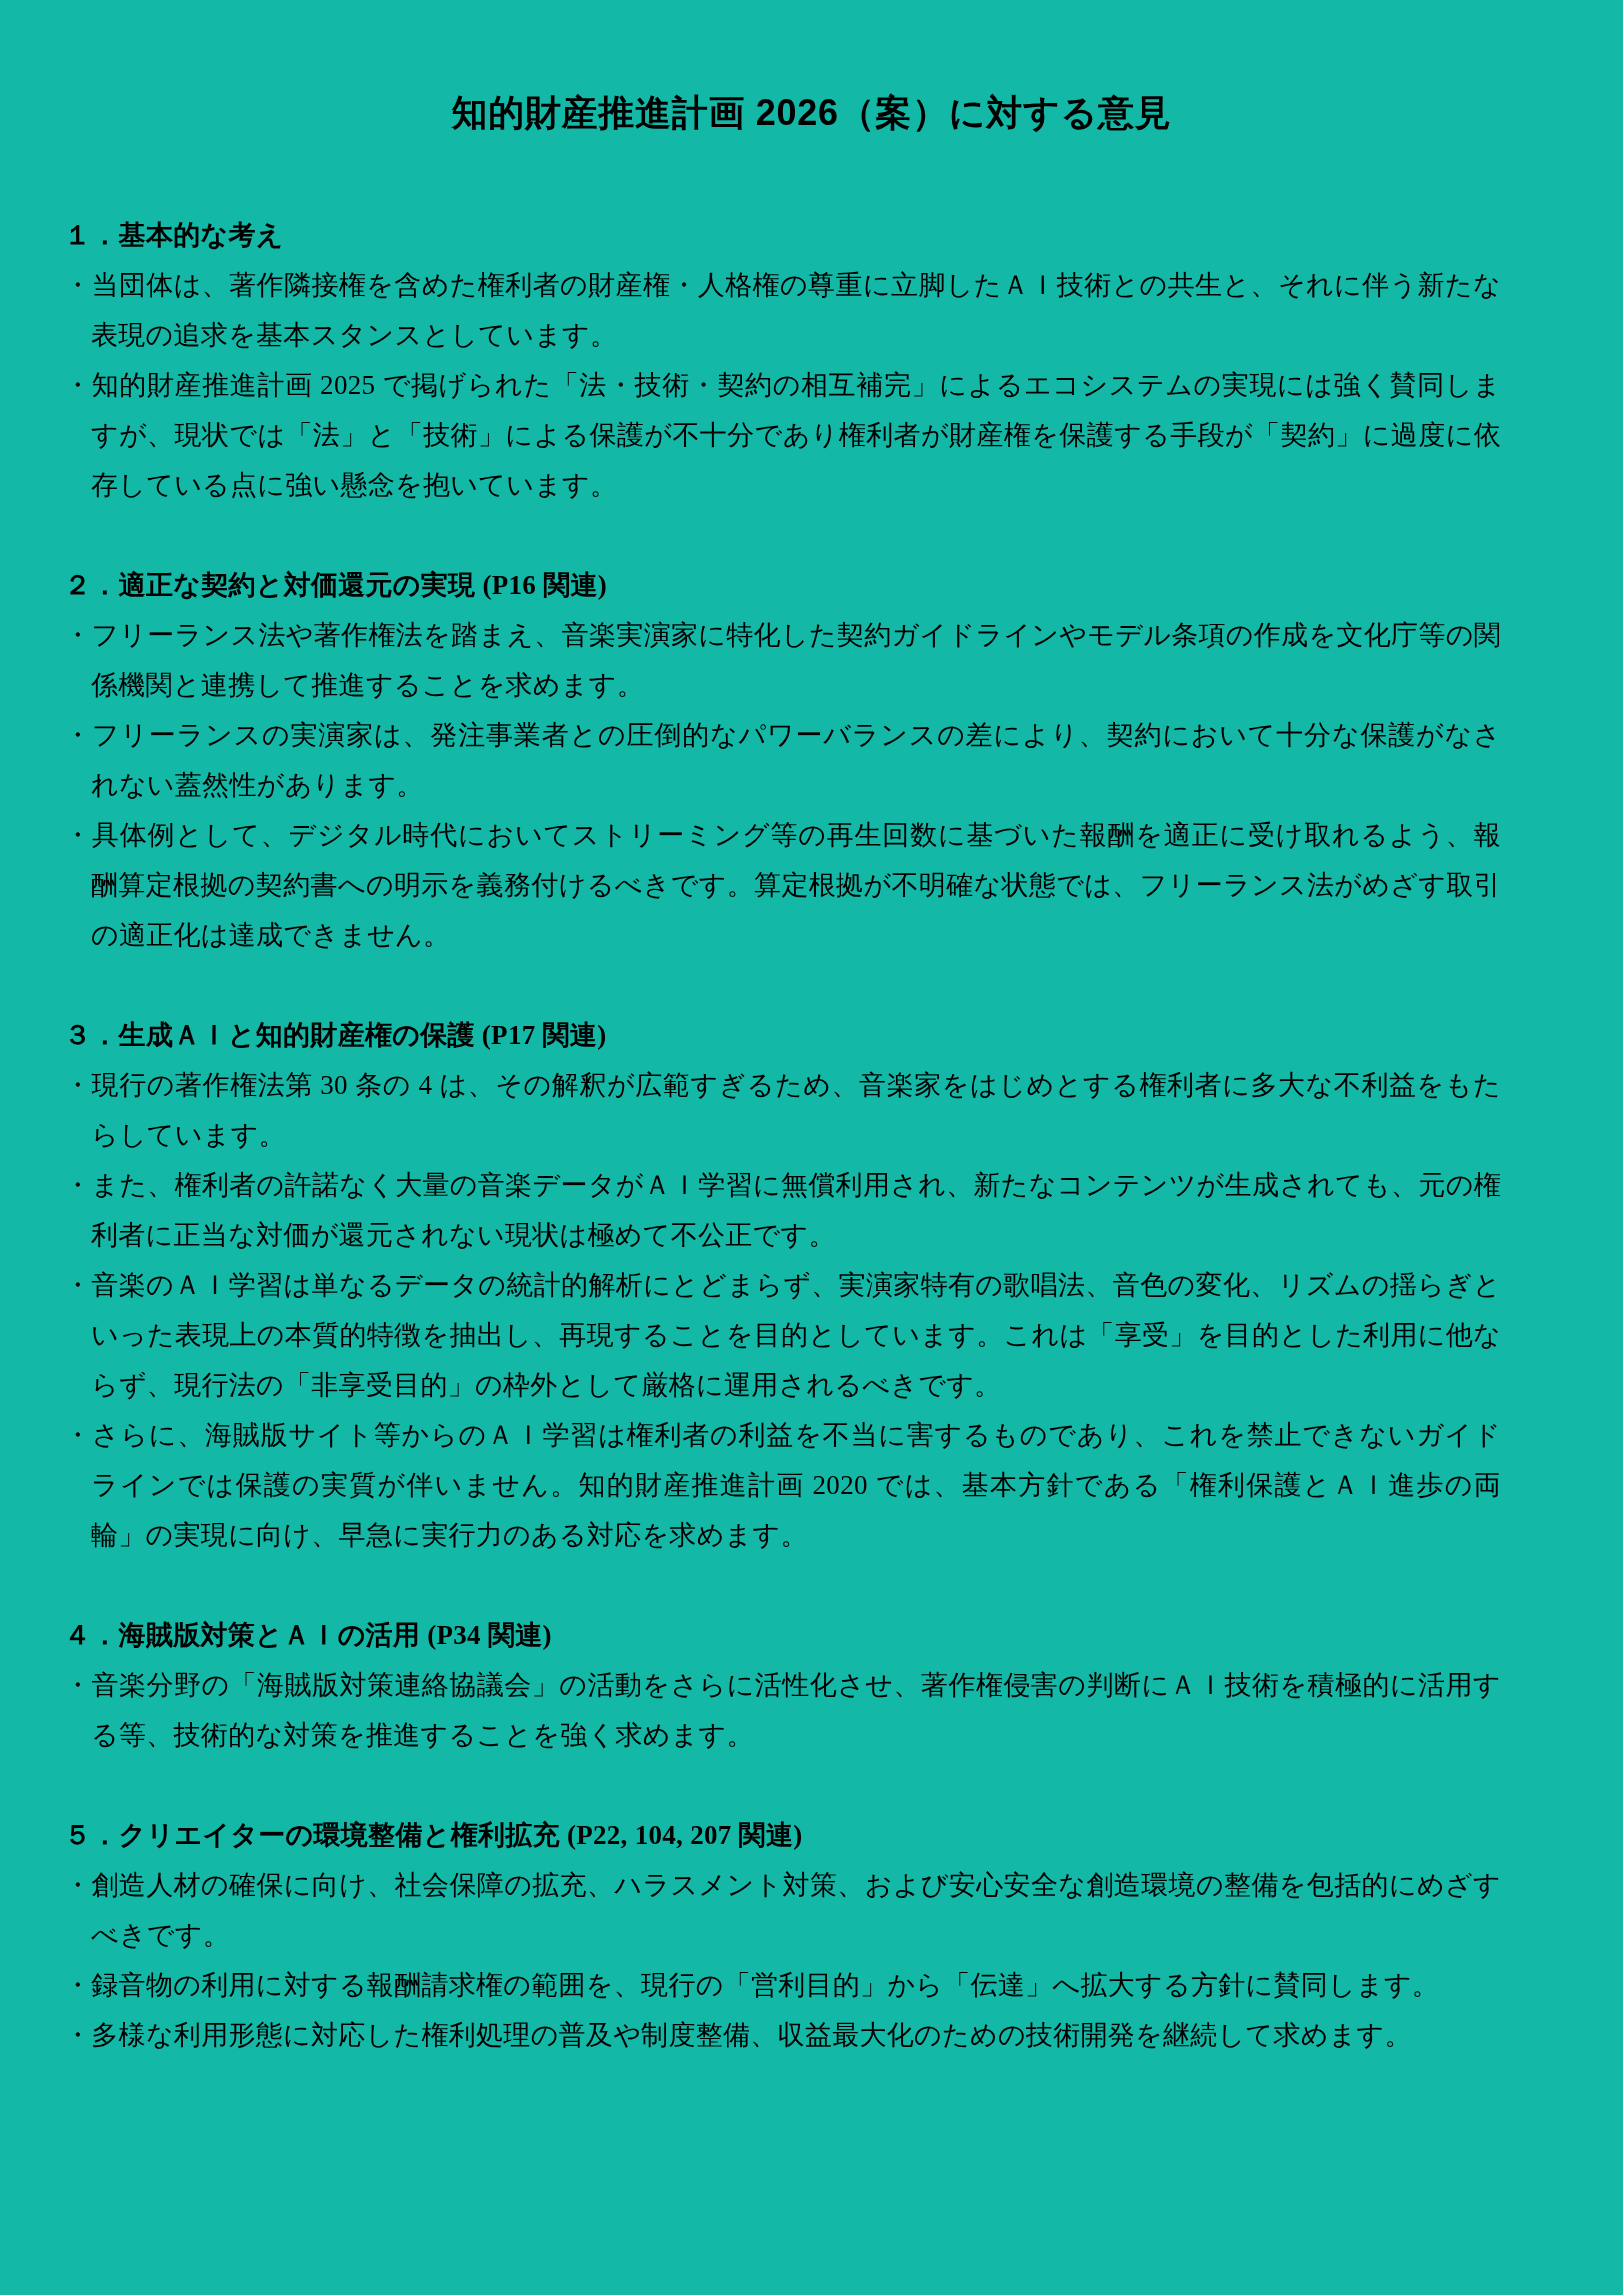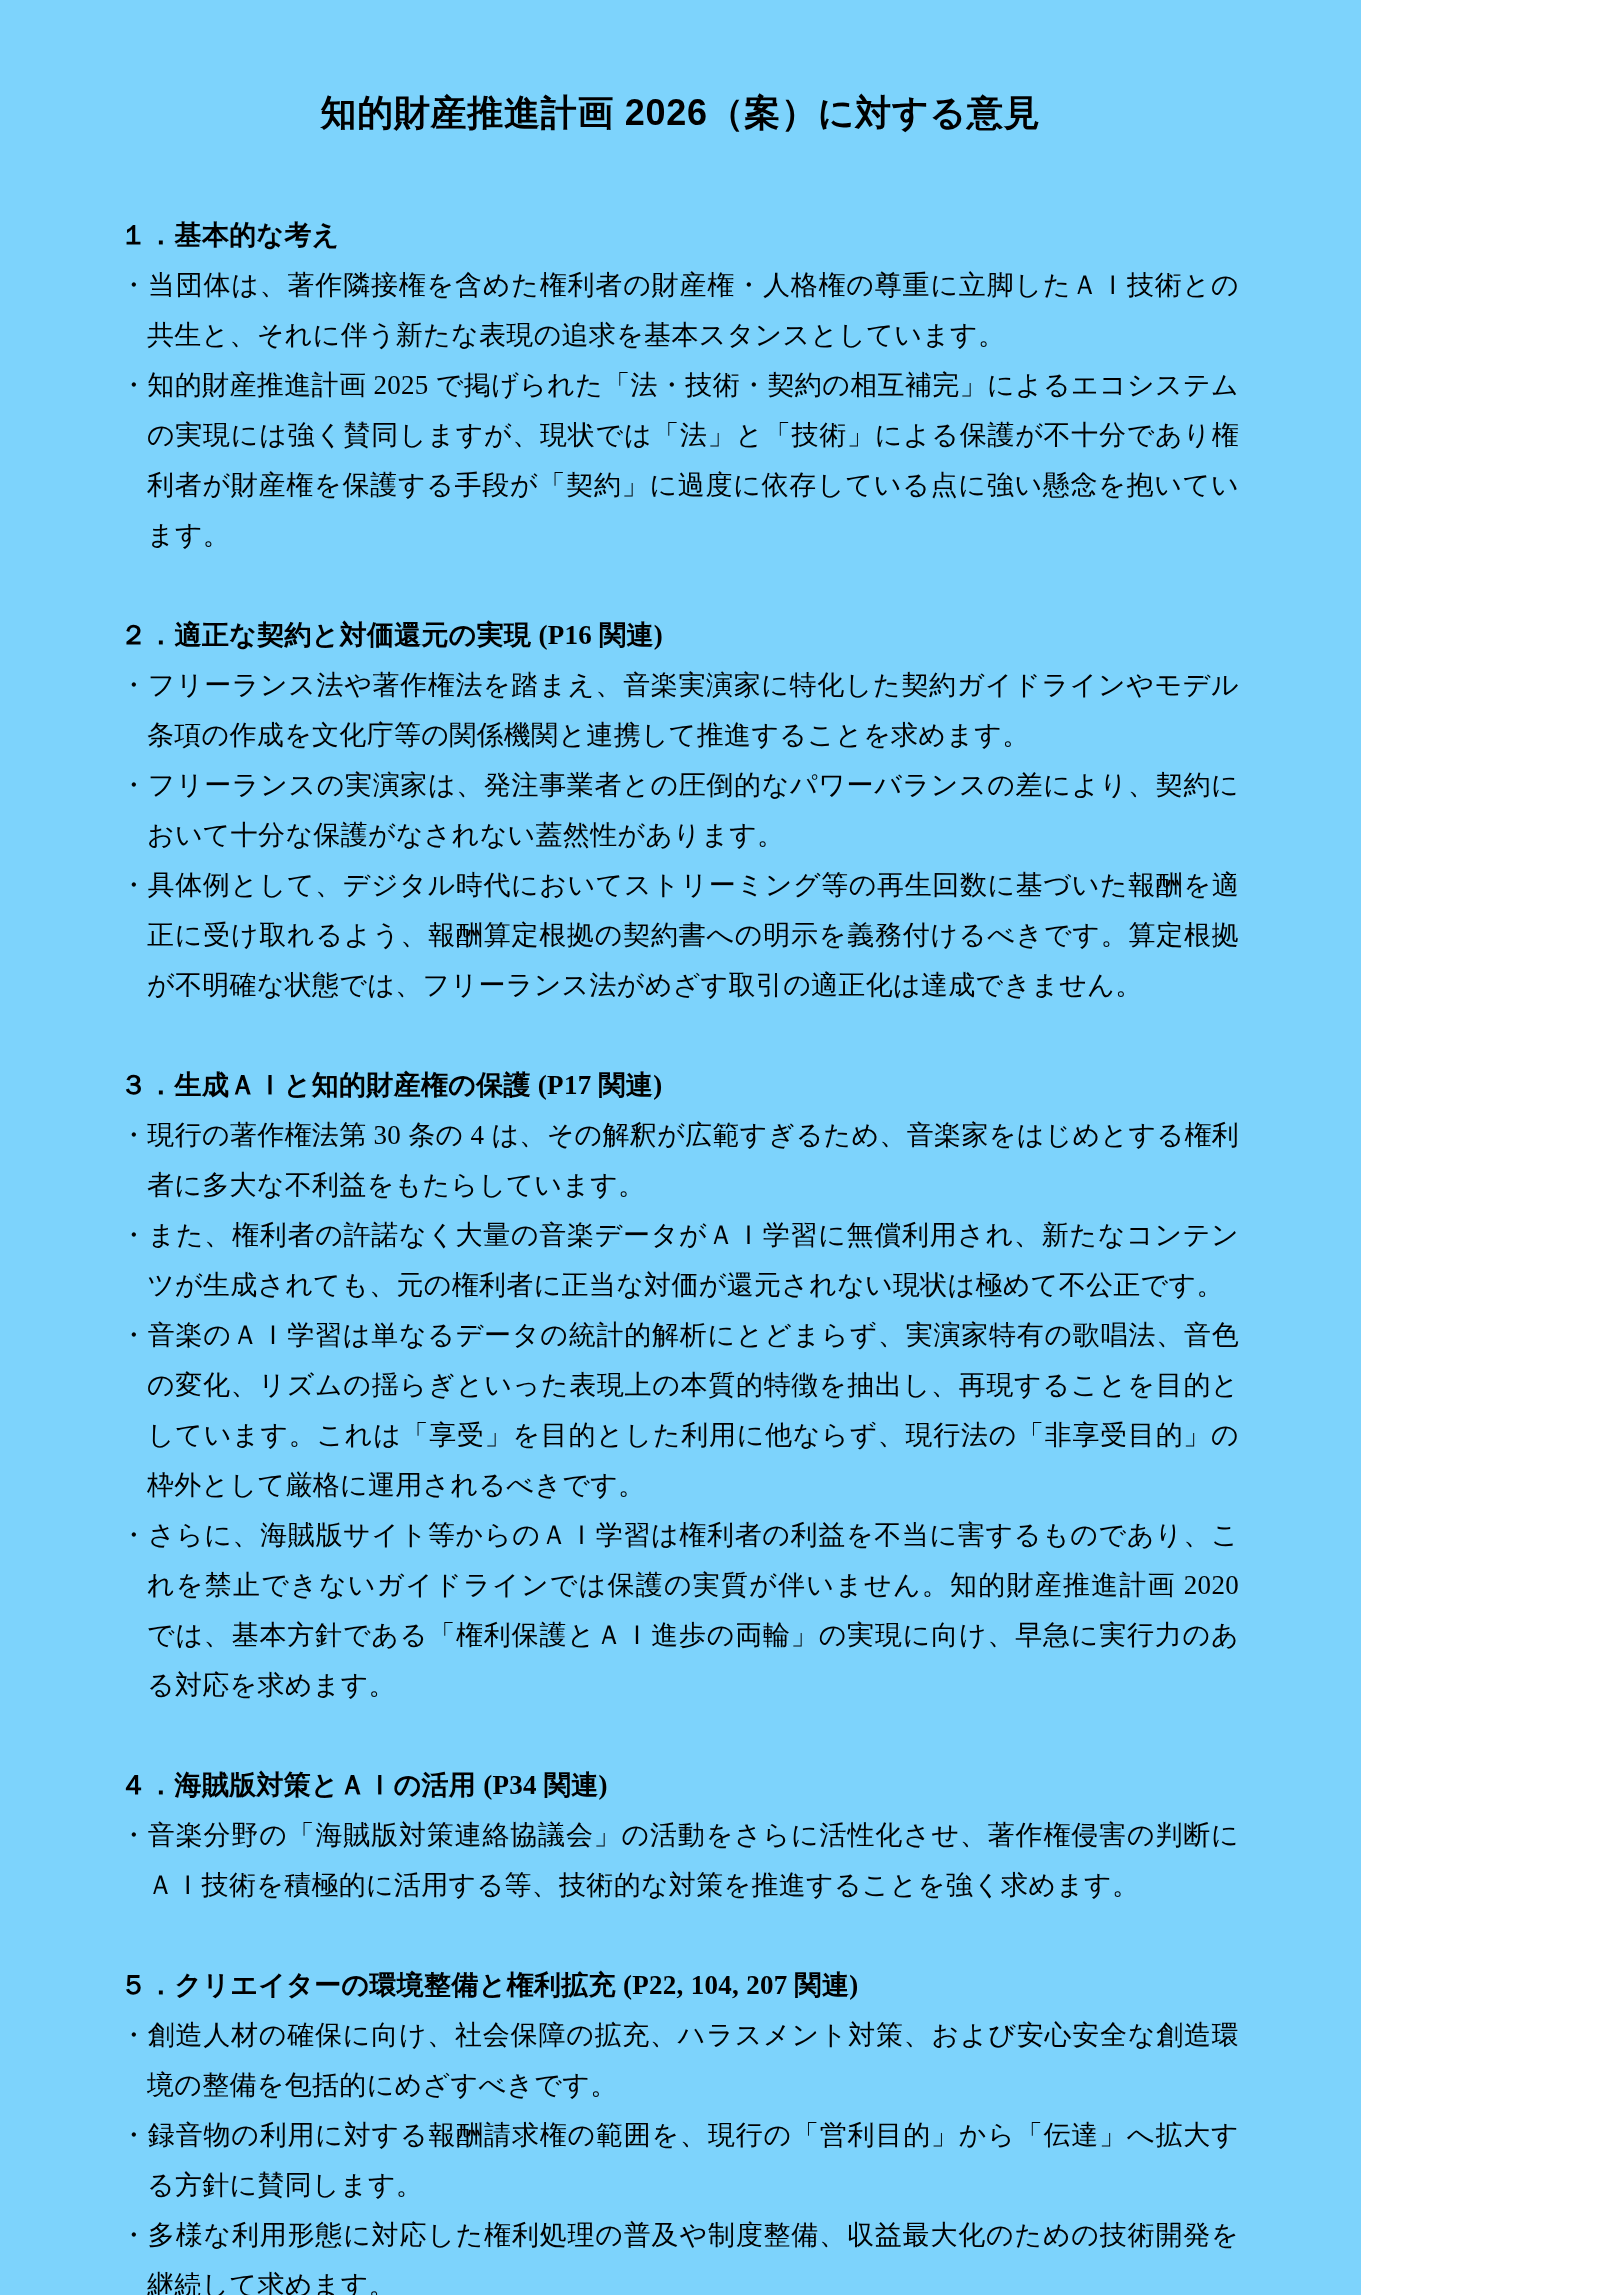--- a/index.html
+++ b/index.html
@@ -9,37 +9,37 @@
   }
   body {
     width: 1623px;
     height: 2295px;
     position: relative;
     overflow: hidden;
     font-family: "Liberation Serif", "DejaVu Serif", serif;
     color: #000000;
   }
   .page {
-    width: 1361px;
+    width: 1623px;
     height: 2295px;
-    background: #7dd3fc;
+    background: #14b8a6;
     box-sizing: border-box;
   }
   .doc-title {
     margin: 0;
     padding-top: 90px;
     text-align: center;
     font-size: 36px;
     line-height: 1.3;
     font-weight: bold;
     font-family: "Liberation Sans", "DejaVu Sans", sans-serif;
     letter-spacing: 0.7px;
   }
   .sections {
-    margin: 0 122px 0 120px; 
+    margin: 0 122px 0 64px; 
   }
   .doc-section {
     margin-top: 50px; 
   }
   .doc-section:first-child {
     margin-top: 73px; 
   }
   .sec-heading {
     margin: 0;
     font-size: 27px;

